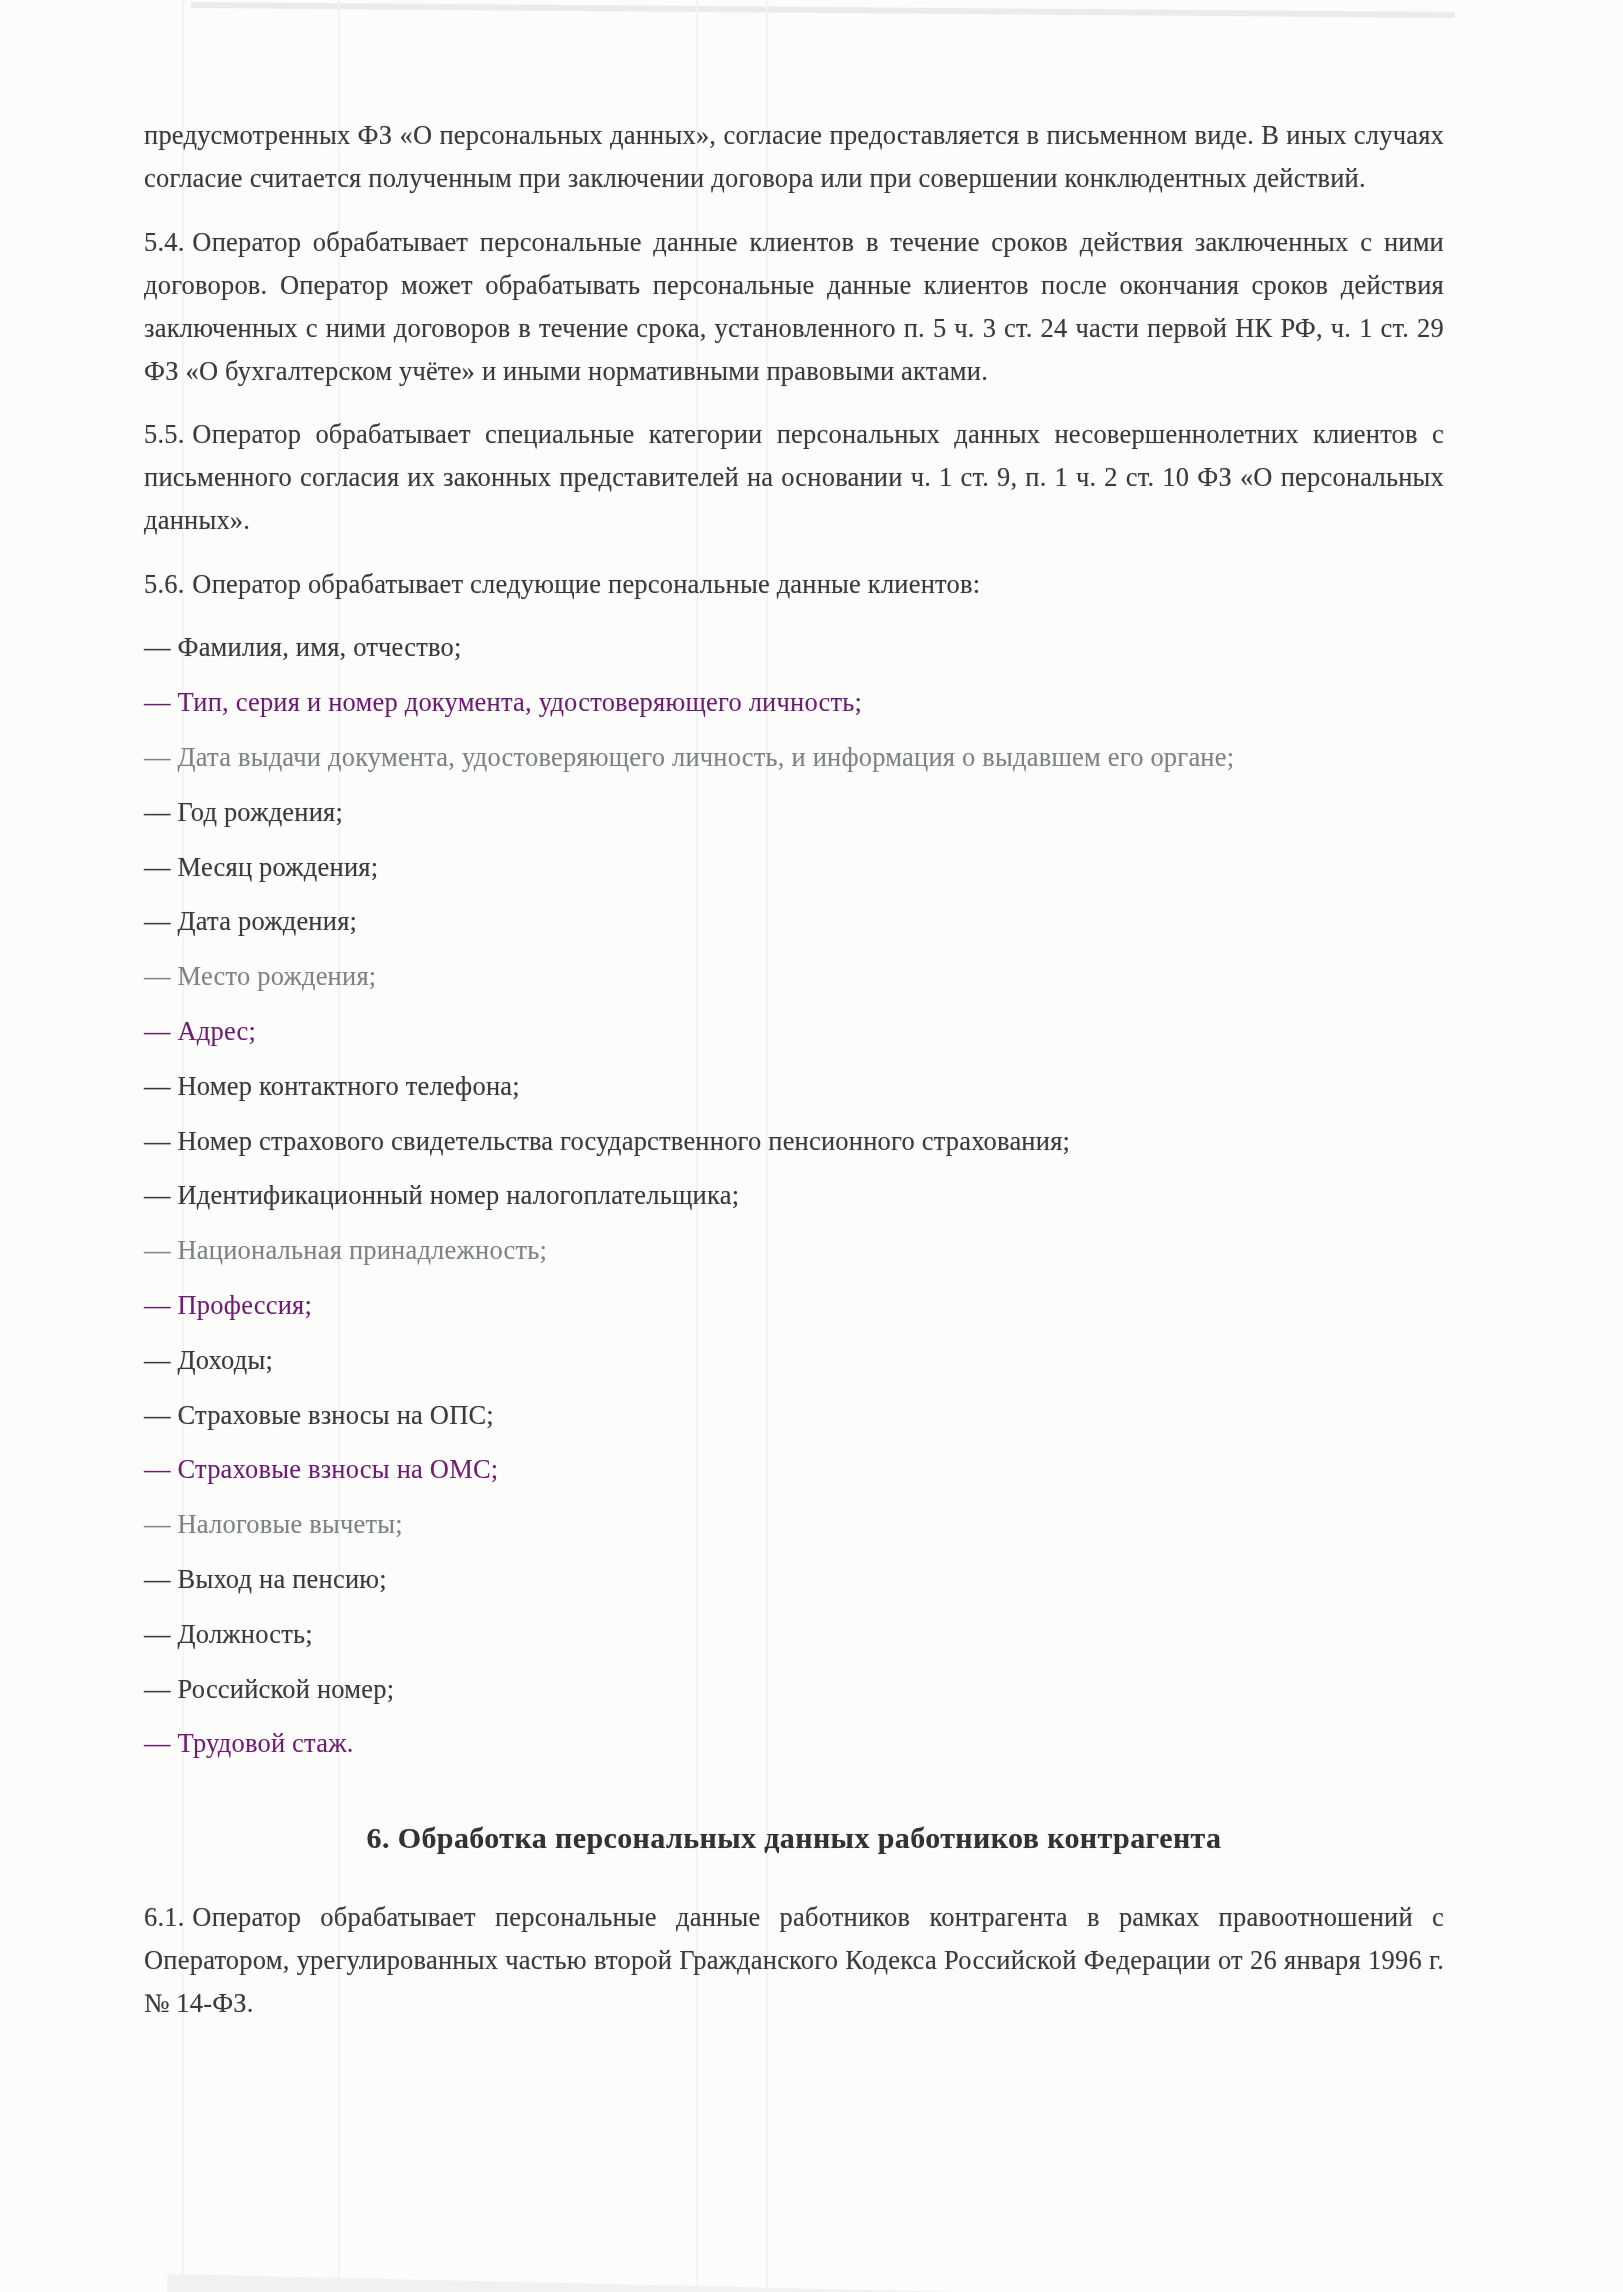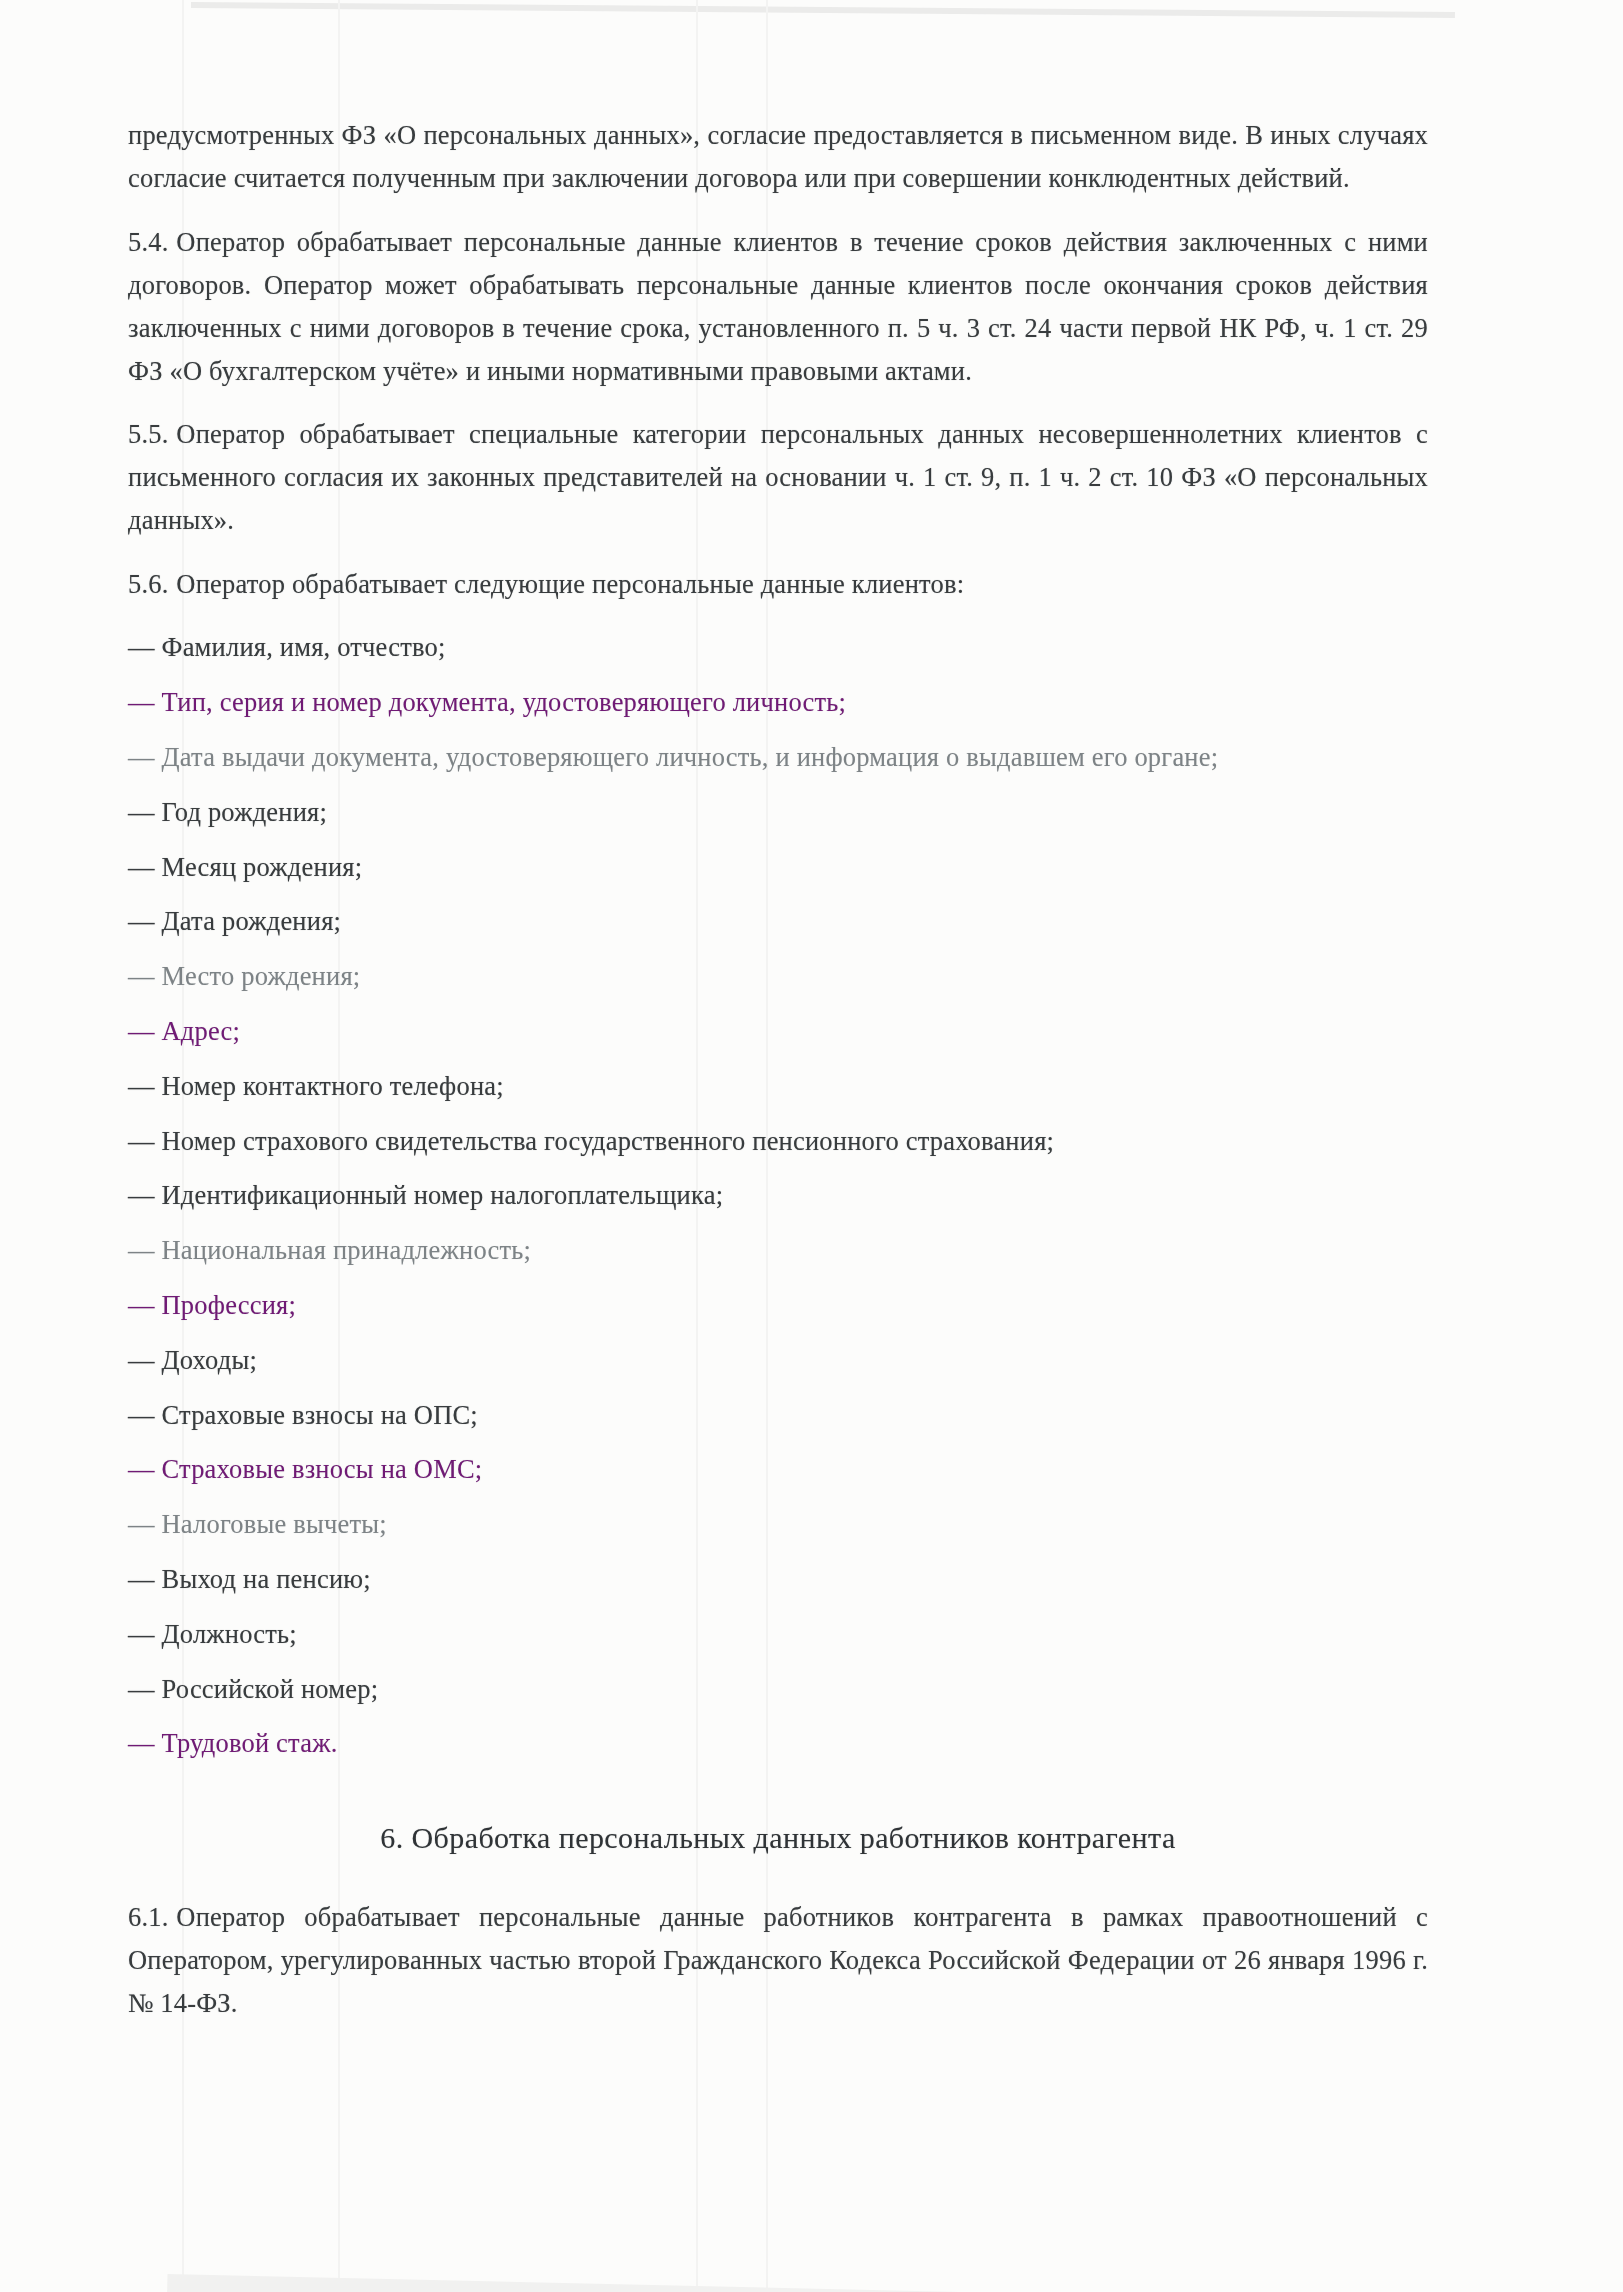--- a/index.html
+++ b/index.html
@@ -34,38 +34,38 @@
     transform-origin: left center;
   }
   .scan-vline { position: absolute; top: 0; width: 2px; height: 100%; background: #f3f3f2; }
   .scan-vline.v1 { left: 182px; }
   .scan-vline.v2 { left: 338px; }
   .scan-vline.v3 { left: 696px; }
   .scan-vline.v4 { left: 766px; }
 
   .content {
     position: absolute;
-    left: 128px;
+    left: 144px;
     top: 114px;
     width: 1300px;
     font-size: 26.5px;
     line-height: 43px;
     letter-spacing: 0.2px;
     text-shadow: 0 0 1px rgba(56,60,62,0.38);
   }
   p { margin: 0 0 20.6px 0; }
   .para { text-align: justify; }
   .para .clause-no { padding-right: 7.8px; }
   .list-item { margin: 0 0 11.8px 0; text-align: left; }
   .mid   { color: #701a75; text-shadow: 0 0 1px rgba(92,97,100,0.30); }
   .faded { color: #7d8386; text-shadow: 0 0 1px rgba(125,131,134,0.25); }
   .section-heading {
     margin: 51px 0 37px 0;
     font-size: 30px;
-    font-weight: 400;
+    font-weight: 700;
     text-align: center;
     color: #2f3336;
     letter-spacing: 0.4px;
   }
 </style>
 </head>
 <body>
 
 <div class="page">
 

